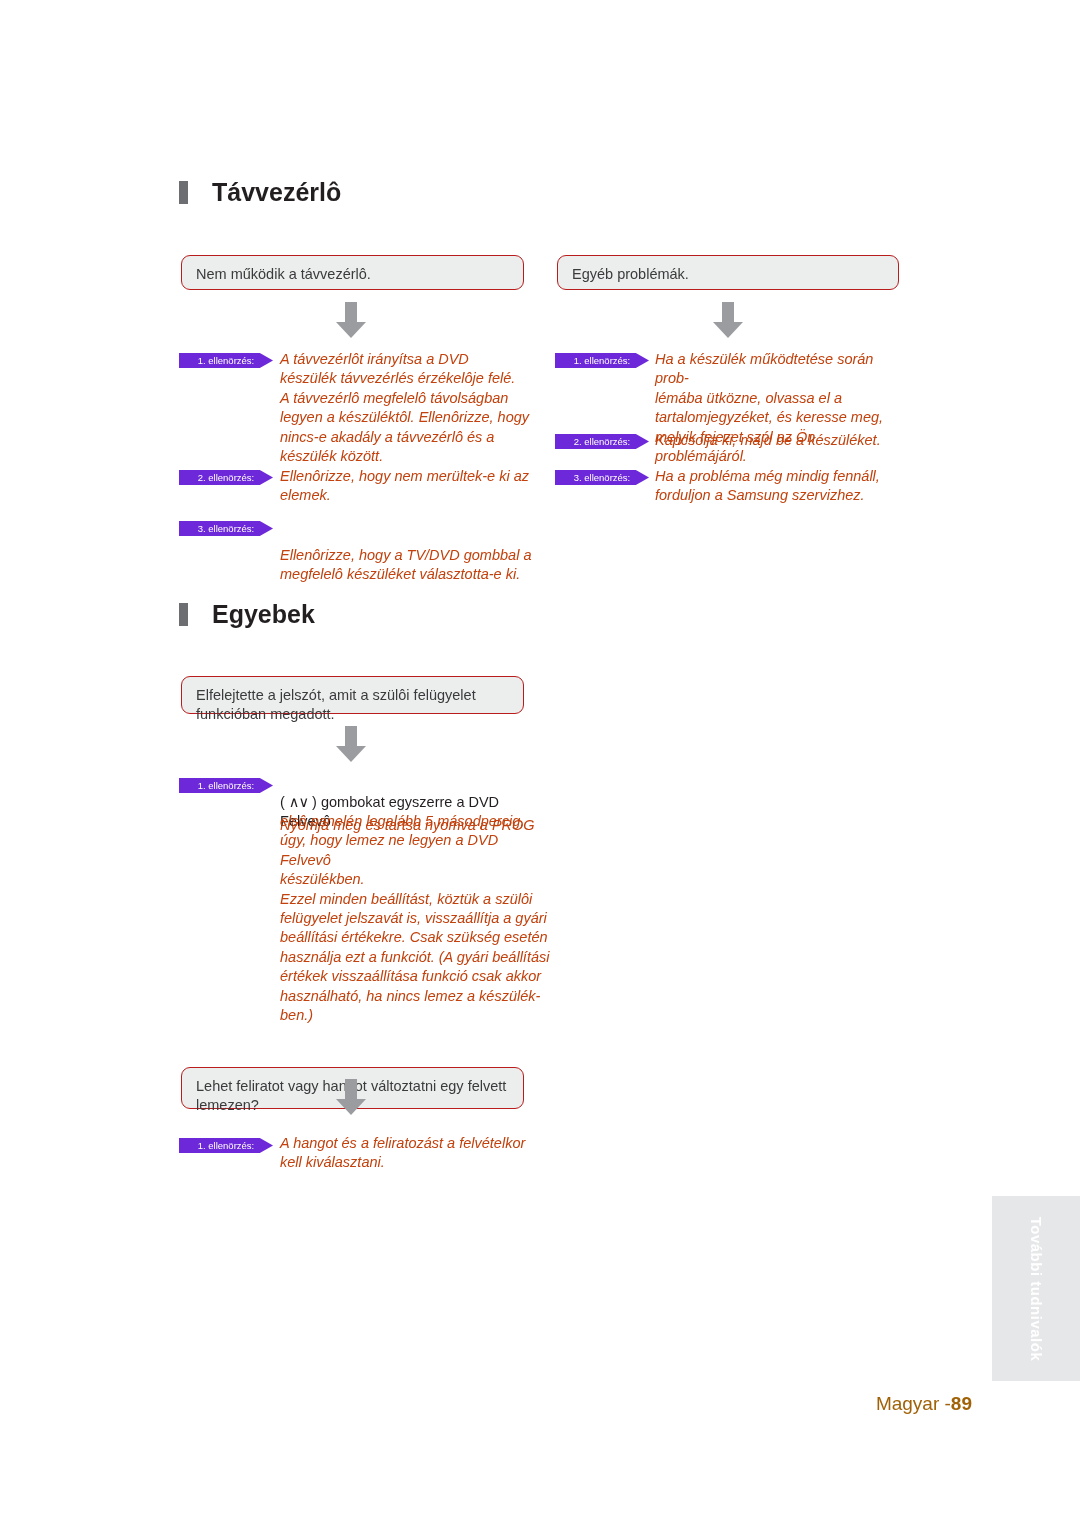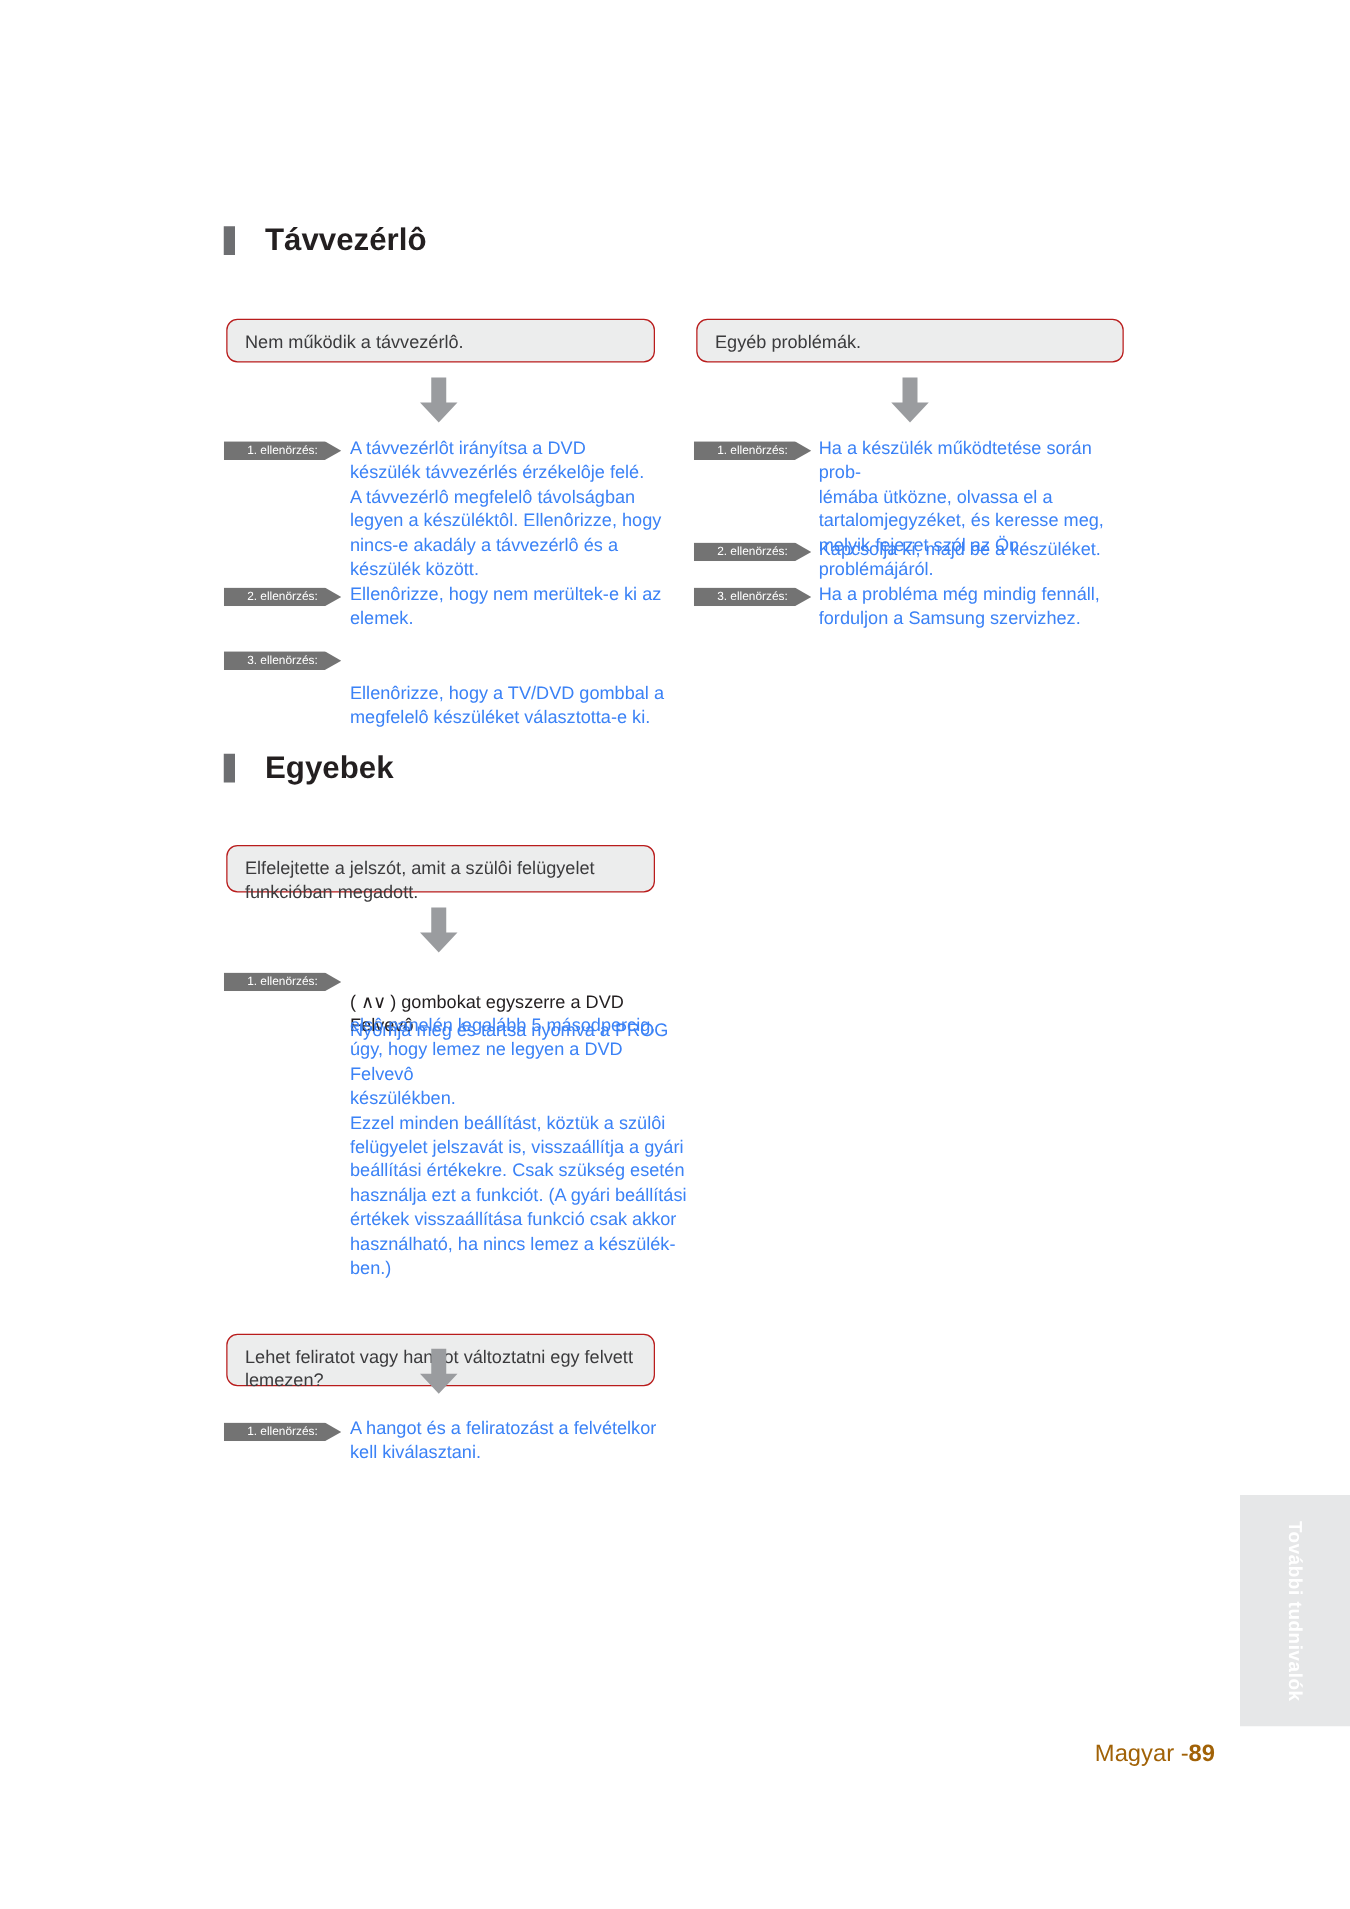--- a/index.html
+++ b/index.html
@@ -60,36 +60,37 @@
     position: absolute;
     width: 34px;
     height: 40px;
   }
 
   
   .chk {
     position: absolute;
     width: 94px;
     height: 15px;
-    background: #737373;
+    background: #6d28d9;
     color: #ffffff;
     font-size: 9.5px;
     line-height: 15px;
     text-align: center;
     letter-spacing: 0px;
     clip-path: polygon(0 0, 86% 0, 100% 50%, 86% 100%, 0 100%);
   }
 
   
   .btxt {
     position: absolute;
     font-size: 14.5px;
     line-height: 19.4px;
-    color: #3b82f6;
+    color: #c2410c;
     white-space: pre-line;
+    font-style: italic;
   }
 
   
   .sidetab {
     position: absolute;
     right: 0;
     width: 88px;
     background: #e6e7e8;
   }
   .sidetab .vtext {

